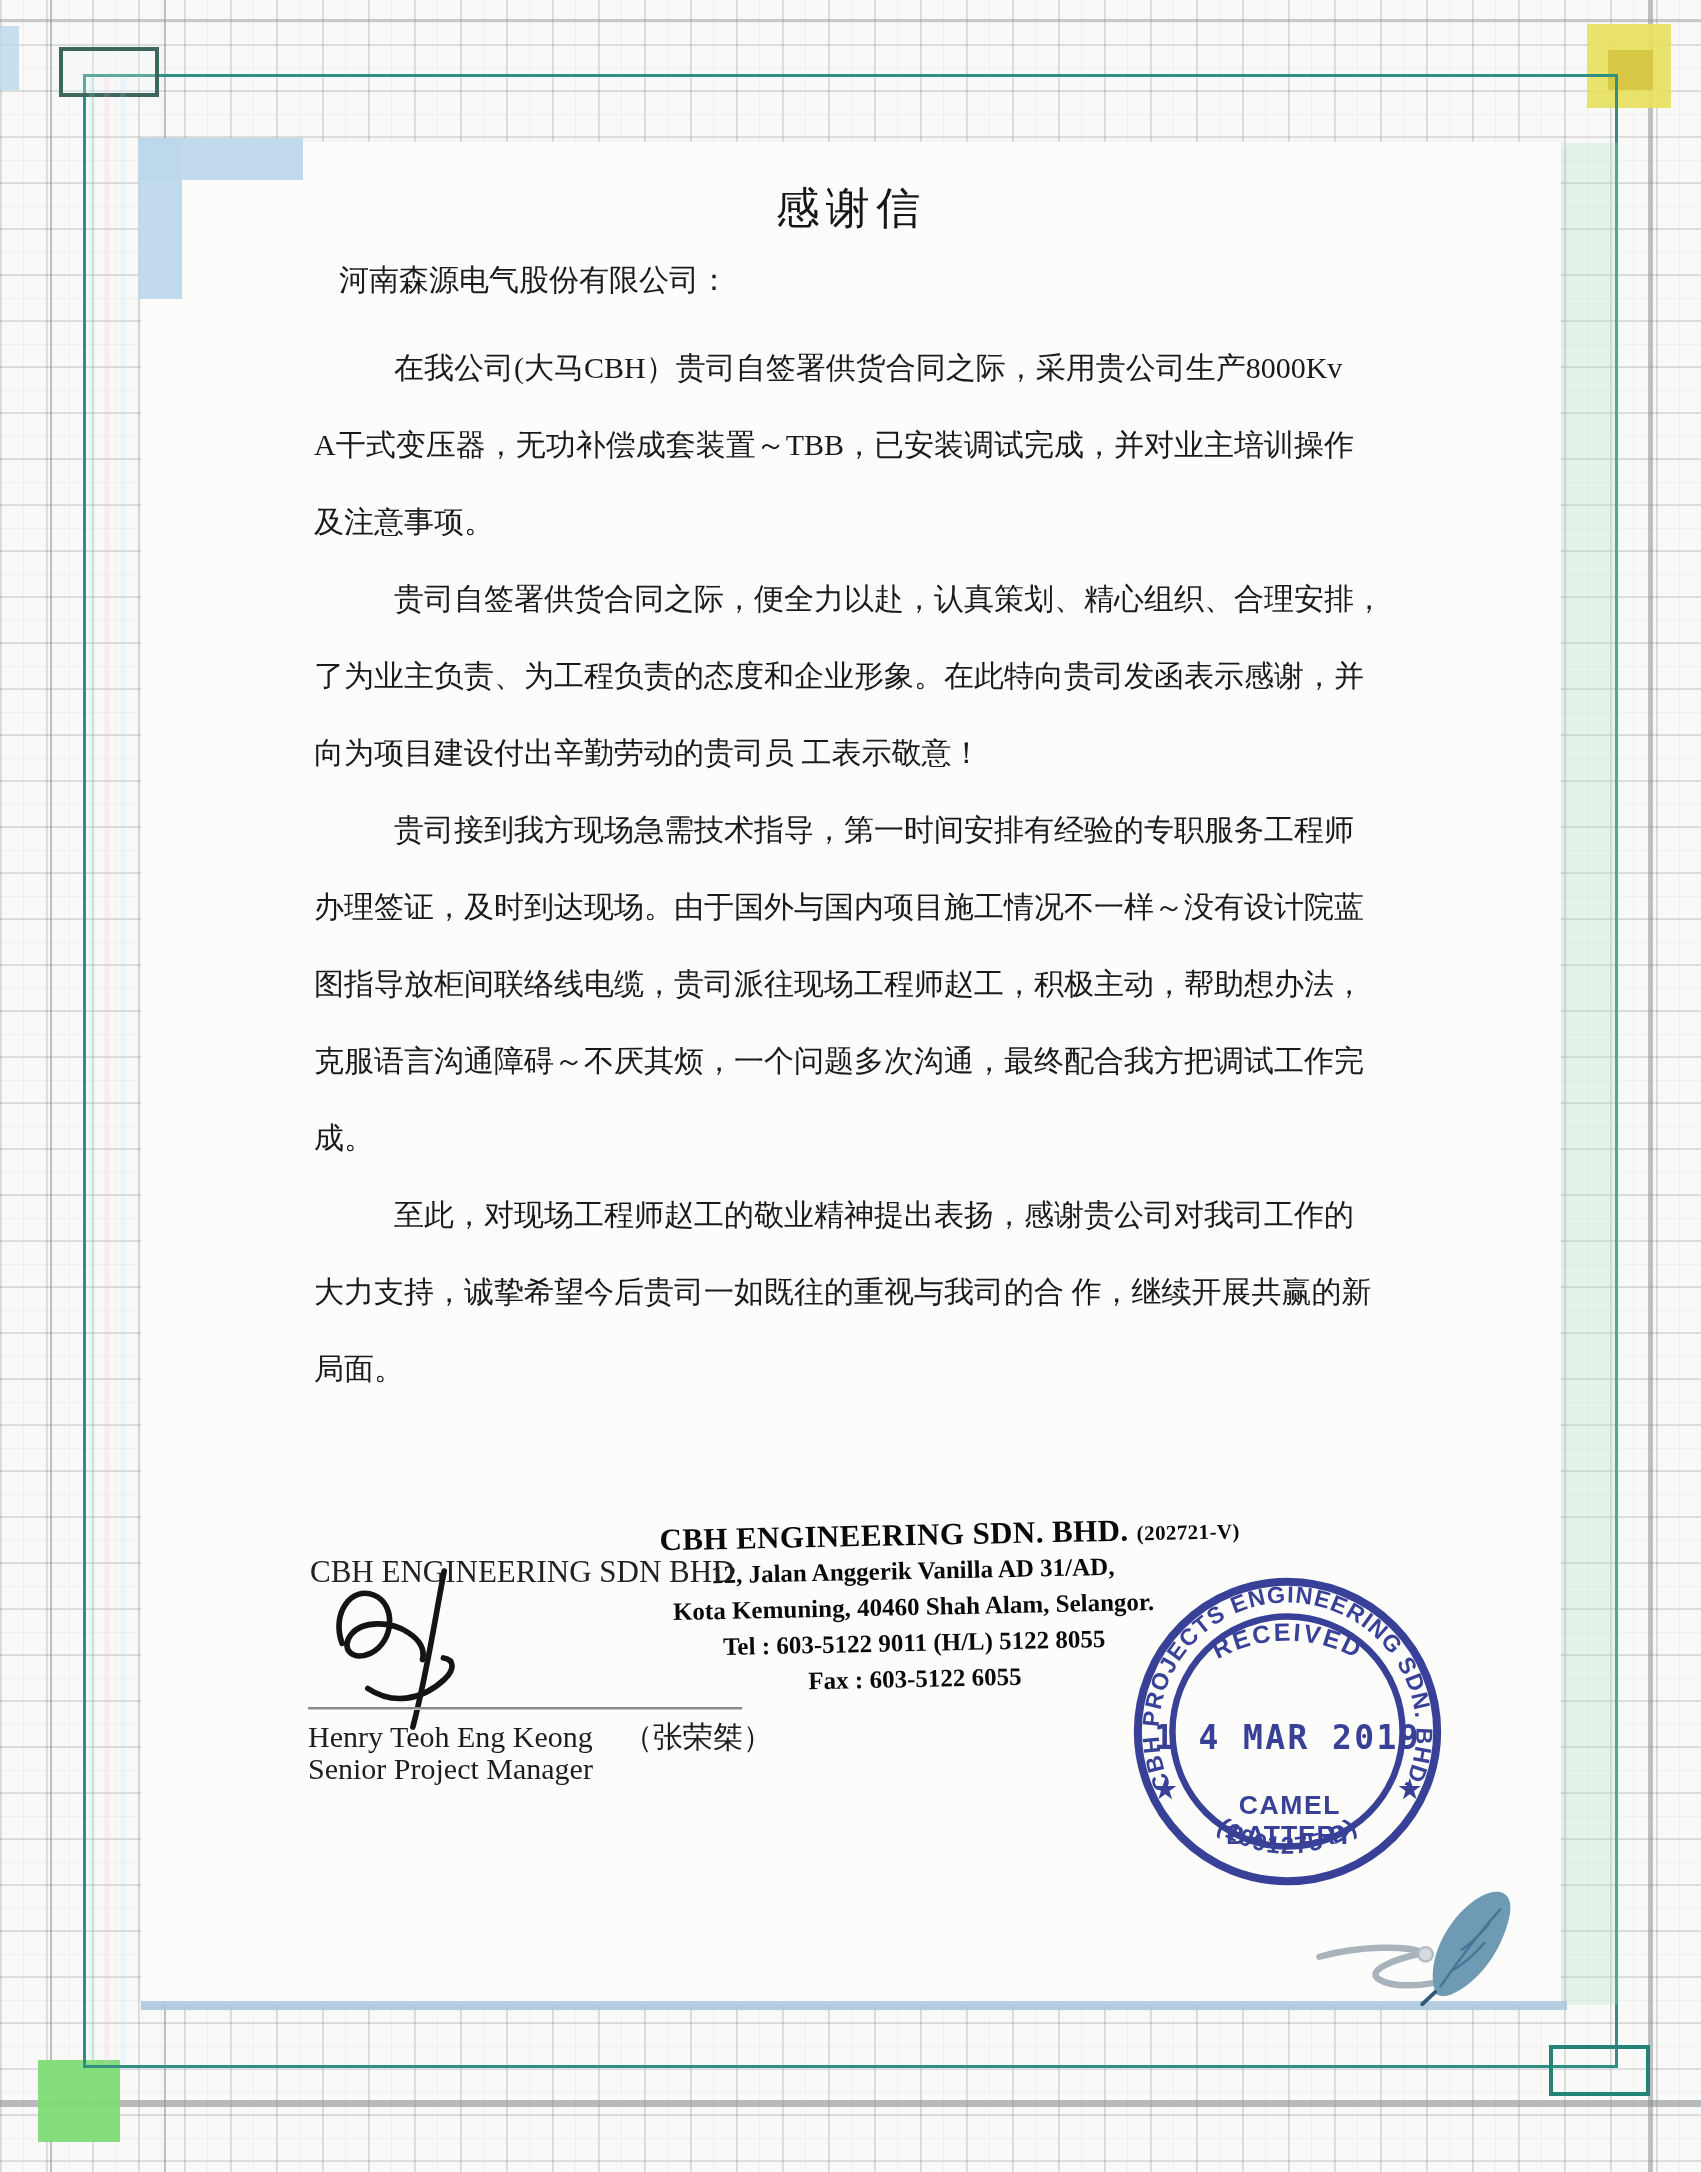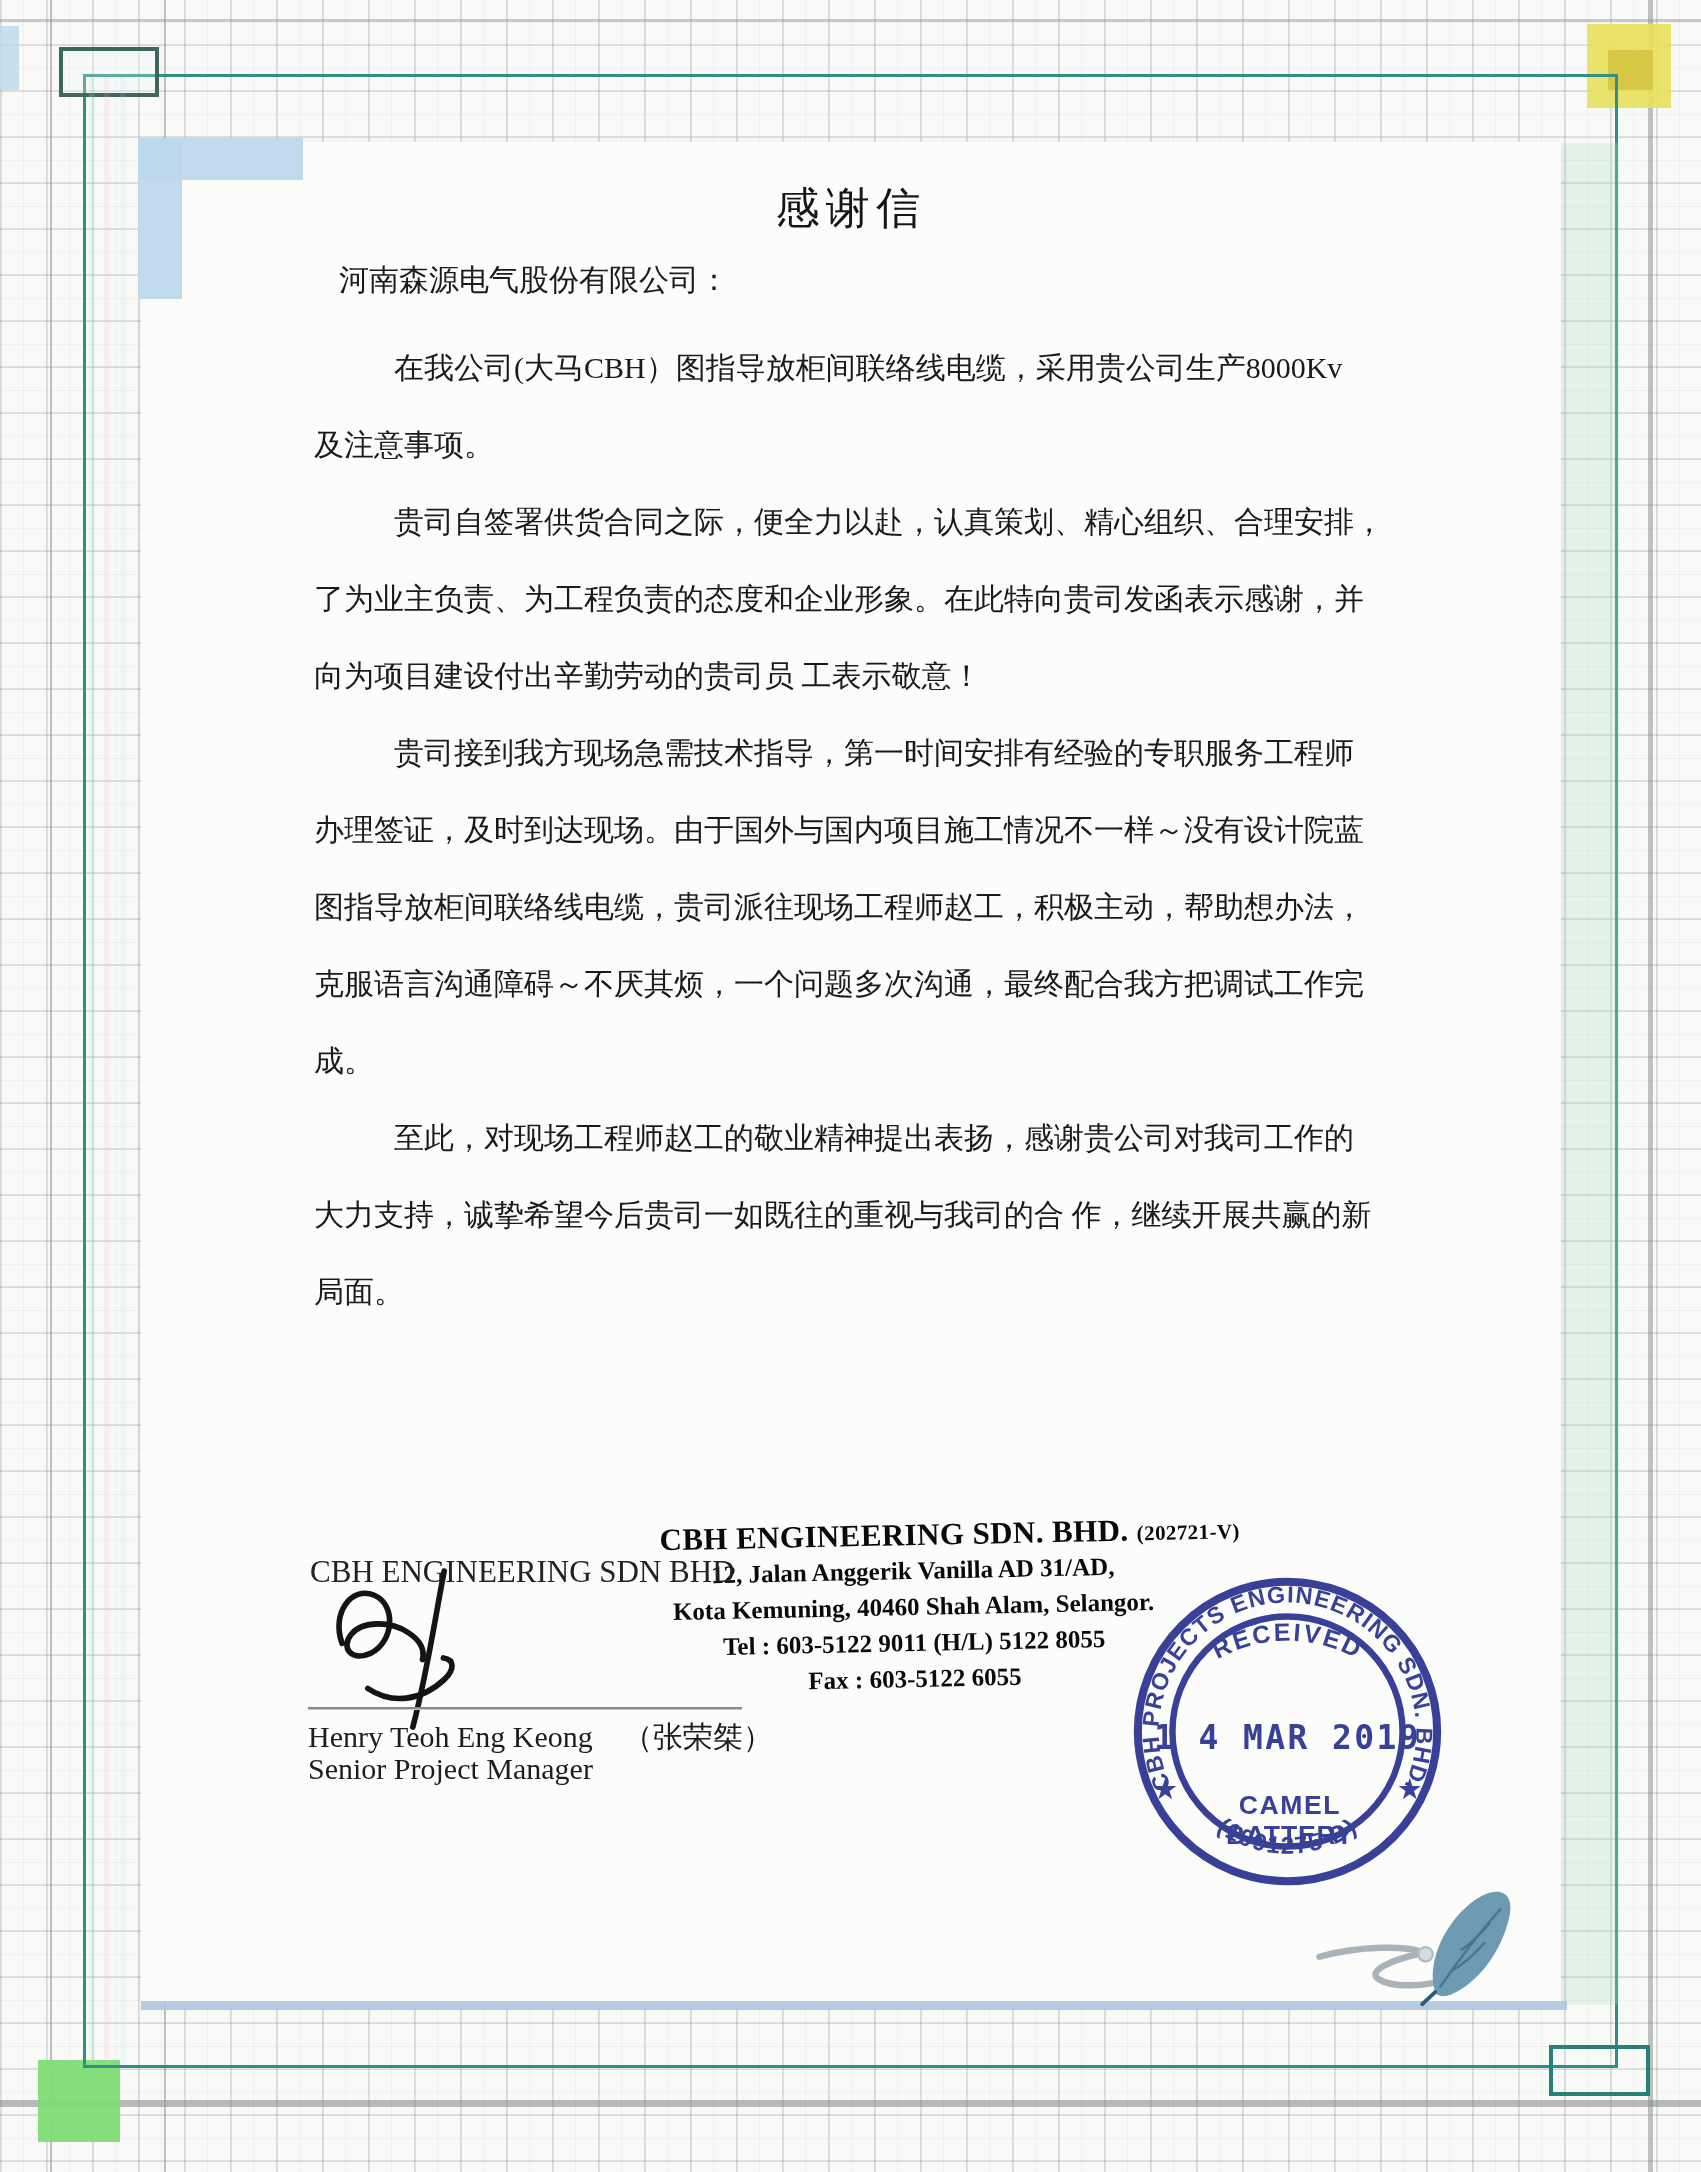--- a/index.html
+++ b/index.html
@@ -94,21 +94,22 @@
 
   <div class="abs" id="paper"></div>
   <div class="abs" id="paper-bottom-band"></div>
   <div class="abs bracket" id="bracket-h"></div>
   <div class="abs bracket" id="bracket-v"></div>
 
   <div class="abs" id="title">感谢信</div>
 
   <div class="abs" id="letter-body">
     <div class="line salutation">河南森源电气股份有限公司：</div>
-    <div class="line indent">在我公司(大马CBH）图指导放柜间联络线电缆，采用贵公司生产8000Kv</div>
+    <div class="line indent">在我公司(大马CBH）贵司自签署供货合同之际，采用贵公司生产8000Kv</div>
+    <div class="line">A干式变压器，无功补偿成套装置～TBB，已安装调试完成，并对业主培训操作</div>
     <div class="line">及注意事项。</div>
     <div class="line indent">贵司自签署供货合同之际，便全力以赴，认真策划、精心组织、合理安排，</div>
     <div class="line">了为业主负责、为工程负责的态度和企业形象。在此特向贵司发函表示感谢，并</div>
     <div class="line">向为项目建设付出辛勤劳动的贵司员 工表示敬意！</div>
     <div class="line indent">贵司接到我方现场急需技术指导，第一时间安排有经验的专职服务工程师</div>
     <div class="line">办理签证，及时到达现场。由于国外与国内项目施工情况不一样～没有设计院蓝</div>
     <div class="line">图指导放柜间联络线电缆，贵司派往现场工程师赵工，积极主动，帮助想办法，</div>
     <div class="line">克服语言沟通障碍～不厌其烦，一个问题多次沟通，最终配合我方把调试工作完</div>
     <div class="line">成。</div>
     <div class="line indent">至此，对现场工程师赵工的敬业精神提出表扬，感谢贵公司对我司工作的</div>

